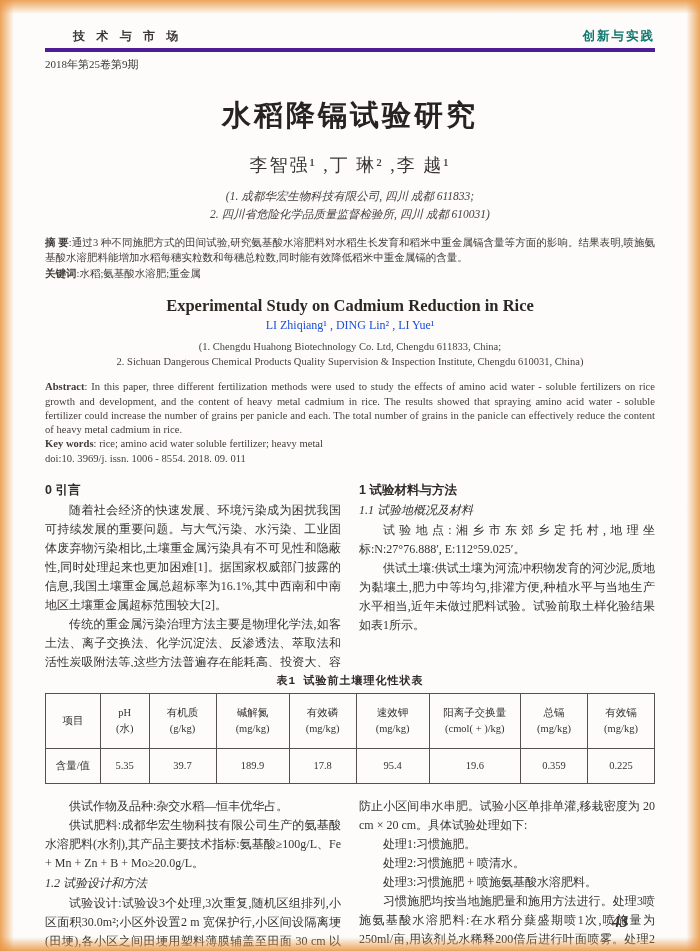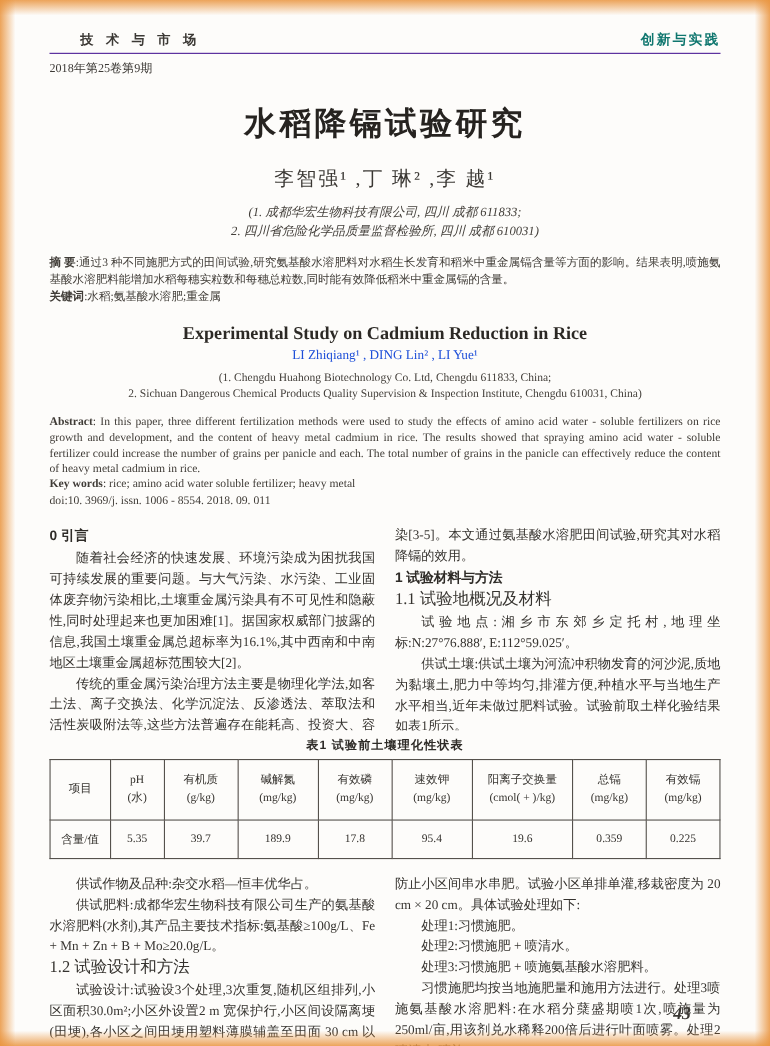--- a/index.html
+++ b/index.html
@@ -12,21 +12,21 @@
   .edge{position:absolute;z-index:5;pointer-events:none;}
   .edge.top{top:0;left:0;right:0;height:14px;background:linear-gradient(to bottom,rgba(233,148,62,.85),rgba(233,148,62,0));}
   .edge.bottom{bottom:0;left:0;right:0;height:14px;background:linear-gradient(to top,rgba(233,148,62,.85),rgba(233,148,62,0));}
   .edge.left{top:0;bottom:0;left:0;width:14px;background:linear-gradient(to right,rgba(233,148,62,.85),rgba(233,148,62,0));}
   .edge.right{top:0;bottom:0;right:0;width:14px;background:linear-gradient(to left,rgba(233,148,62,.85),rgba(233,148,62,0));}
 
   .sheet{position:absolute;left:45px;top:28px;width:610px;}
 
   
   .runhead{display:flex;justify-content:space-between;align-items:flex-end;
-    border-bottom:1px solid #4c1d95;padding-bottom:3px;}
+    border-bottom:4px solid #4c1d95;padding-bottom:3px;}
   .journal{font-weight:bold;font-size:12px;letter-spacing:4px;padding-left:28px;color:#3c3935;
     font-family:"Liberation Sans",sans-serif;}
   .column-name{font-weight:bold;font-size:12.5px;letter-spacing:2px;color:#0f766e;
     font-family:"Liberation Sans",sans-serif;}
   .issue{font-size:11px;margin-top:5px;color:#3c3935;}
 
   .title-zh{text-align:center;font-size:29px;font-weight:bold;letter-spacing:3px;
     margin-top:24px;color:#262320;font-family:"Liberation Sans",sans-serif;}
   .authors-zh{text-align:center;font-size:18px;margin-top:17px;letter-spacing:2px;color:#3a3733;}
   .affil-zh{text-align:center;font-size:11.5px;font-style:italic;line-height:17.5px;margin-top:11px;color:#433f3a;}
@@ -42,26 +42,26 @@
   .abstract-en .lbl{font-weight:bold;}
   .doi{font-size:10.6px;margin-top:1px;color:#403c37;}
 
   
   .columns{display:flex;gap:18px;margin-top:13px;}
   .col{width:296px;font-size:12px;line-height:19px;text-align:justify;color:#36332f;}
   .col p{margin:0;text-indent:2em;}
   .col p.noindent{text-indent:0;}
   .sec-h{font-weight:bold;font-size:12.5px;font-family:"Liberation Sans",sans-serif;
     color:#2e2b27;margin:1px 0;}
-  .subsec-h{font-size:15px;color:#36332f;margin:1px 0;}
+  .subsec-h{font-style:italic;font-size:12px;color:#36332f;margin:1px 0;}
   .columns.top{height:187px;overflow:hidden;}
 
   
   .tbl-caption{text-align:center;font-weight:bold;font-size:11px;margin:6px 0 5px 0;
-    color:#2e2b27;font-family:Liberation Sans, sans-serif;letter-spacing:1px;}
+    color:#2e2b27;font-family:Liberation Mono, monospace;letter-spacing:1px;}
   table.soil{width:100%;border-collapse:collapse;table-layout:fixed;}
   table.soil th,table.soil td{border:1px solid #55514c;font-weight:normal;
     text-align:center;vertical-align:middle;font-size:10.5px;color:#36332f;padding:2px 1px;}
   table.soil thead th{height:50px;line-height:16px;}
   table.soil tbody td{height:30px;}
   .unit{display:block;}
 
   .pageno{position:absolute;right:72px;bottom:20px;font-size:16px;font-weight:bold;
     font-style:italic;color:#3a3733;}
 </style>
@@ -106,21 +106,20 @@
     <div class="doi">doi:10. 3969/j. issn. 1006 - 8554. 2018. 09. 011</div>
   </div>
 
   <div class="columns top">
     <div class="col">
       <div class="sec-h">0  引言</div>
       <p>随着社会经济的快速发展、环境污染成为困扰我国可持续发展的重要问题。与大气污染、水污染、工业固体废弃物污染相比,土壤重金属污染具有不可见性和隐蔽性,同时处理起来也更加困难[1]。据国家权威部门披露的信息,我国土壤重金属总超标率为16.1%,其中西南和中南地区土壤重金属超标范围较大[2]。</p>
       <p>传统的重金属污染治理方法主要是物理化学法,如客土法、离子交换法、化学沉淀法、反渗透法、萃取法和活性炭吸附法等,这些方法普遍存在能耗高、投资大、容易产生二次污</p>
     </div>
     <div class="col">
-      <p class="noindent">染[3-5]。本文通过氨基酸水溶肥田间试验,研究其对水稻降镉的效用。</p>
       <div class="sec-h">1  试验材料与方法</div>
       <div class="subsec-h">1.1  试验地概况及材料</div>
       <p>试验地点:湘乡市东郊乡定托村,地理坐标:N:27°76.888′, E:112°59.025′。</p>
       <p>供试土壤:供试土壤为河流冲积物发育的河沙泥,质地为黏壤土,肥力中等均匀,排灌方便,种植水平与当地生产水平相当,近年未做过肥料试验。试验前取土样化验结果如表1所示。</p>
     </div>
   </div>
 
   <div>
     <div class="tbl-caption">表1  试验前土壤理化性状表</div>
     <table class="soil">

